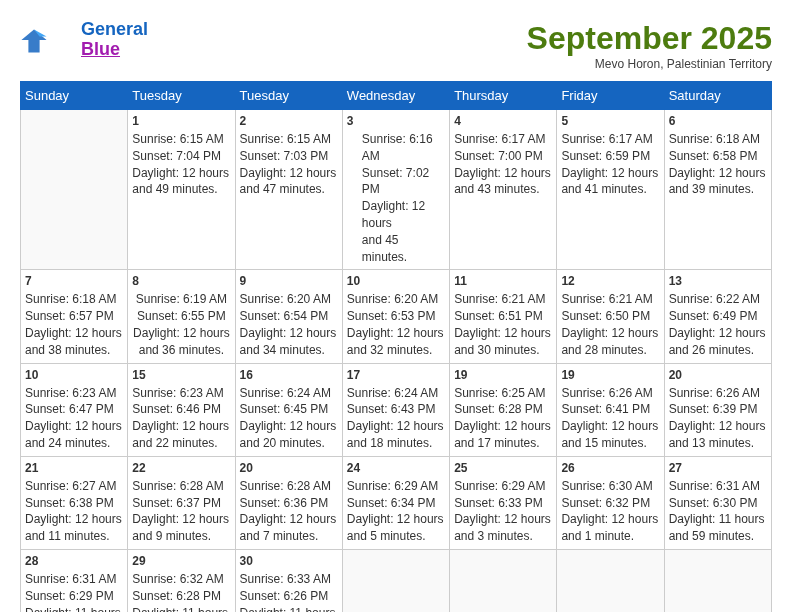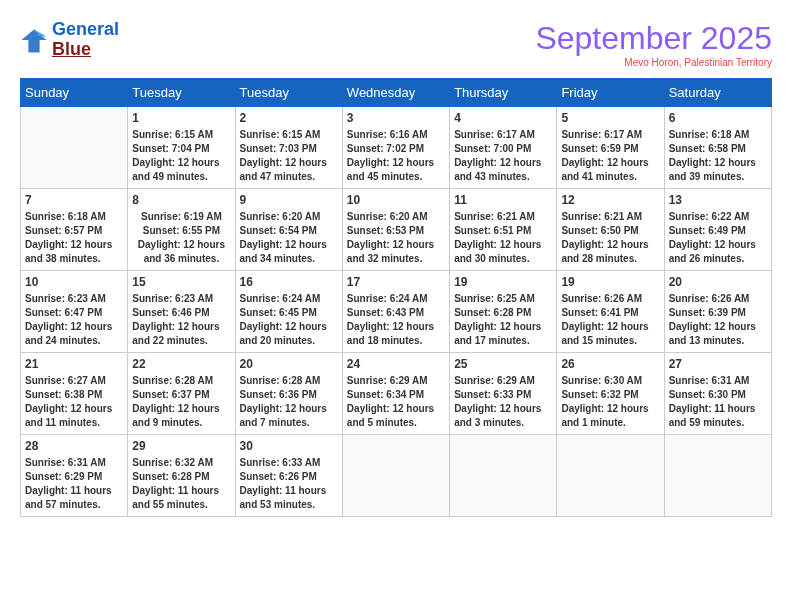--- a/index.html
+++ b/index.html
@@ -19,39 +19,40 @@
     .logo {
       display: flex;
       align-items: center;
       gap: 4px;
     }
     .logo-text {
       font-size: 18px;
       font-weight: bold;
       color: #333;
       line-height: 1.1;
+      margin-left: 29px;
     }
     .logo-text span {
       color: #1565c0;
     }
     .logo-bird {
       width: 28px;
       height: 28px;
     }
     .title-block {
       text-align: right;
     }
     .month-title {
       font-size: 32px;
-      color: #8b5cf6;
-      font-weight: normal;
+      color: #4d7c0f;
+      font-weight: bold;
     }
     .location {
-      font-size: 10px;
-      color: #ef4444;
+      font-size: 12px;
+      color: #404040;
     }
     table {
       width: 100%;
       border-collapse: collapse;
       font-size: 11px;
       border-radius: 12px;
     }
     thead tr th {
       background-color: #1565c0;
       color: #fff;
@@ -72,41 +73,40 @@
     tbody tr td.empty {
       background: #f9f9f9;
     }
     .day-num {
       font-weight: bold;
       font-size: 12px;
       margin-bottom: 3px;
       display: block;
     }
     .day-info {
-      font-size: 10px;
+      font-size: 12px;
       line-height: 1.4;
       color: #333;
-      font-weight: bold;
     }
   </style>
 </head>
 <body>
 
 <div class="header">
   <div class="logo">
     <svg class="logo-bird" viewBox="0 0 40 40" xmlns="http://www.w3.org/2000/svg">
       <polygon points="20,5 38,20 28,20 28,38 12,38 12,20 2,20" fill="#1565c0" opacity="0.85"></polygon>
       <polygon points="20,5 38,15 28,15" fill="#42a5f5"></polygon>
     </svg>
     <div style="display:flex;flex-direction:column;line-height:1.1;">
       <div class="logo-text">
         <span>General</span>
       </div>
       <div class="logo-text">
-        <span style="color:#7f1d1d;text-decoration:underline;">Blue</span>
+        <span style="color:#a21caf;text-decoration:underline;">Blue</span>
       </div>
     </div>
   </div>
   <div class="title-block">
     <div class="month-title">September 2025</div>
     <div class="location">Mevo Horon, Palestinian Territory</div>
   </div>
 </div>
 
 <table>
@@ -133,21 +133,21 @@
         </td>
         <td>
           <span class="day-num">2</span>
           <div class="day-info" style="white-space: pre-line;">Sunrise: 6:15 AM
 Sunset: 7:03 PM
 Daylight: 12 hours
 and 47 minutes.</div>
         </td>
         <td>
           <span class="day-num">3</span>
-          <div class="day-info" style="white-space: pre-line;">Sunrise: 6:16 AM
+          <div class="day-info" style="white-space: pre-line; margin-left: 15px;">Sunrise: 6:16 AM
 Sunset: 7:02 PM
 Daylight: 12 hours
 and 45 minutes.</div>
         </td>
         <td>
           <span class="day-num">4</span>
           <div class="day-info" style="white-space: pre-line;">Sunrise: 6:17 AM
 Sunset: 7:00 PM
 Daylight: 12 hours
 and 43 minutes.</div>

